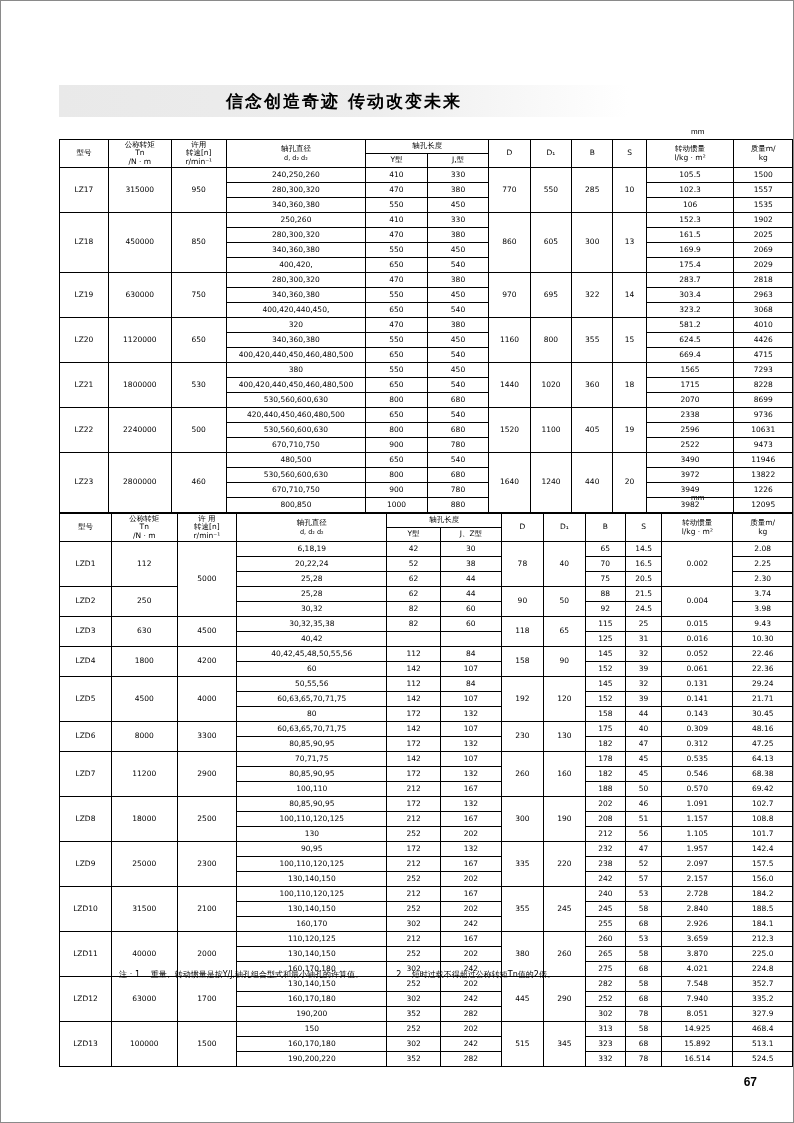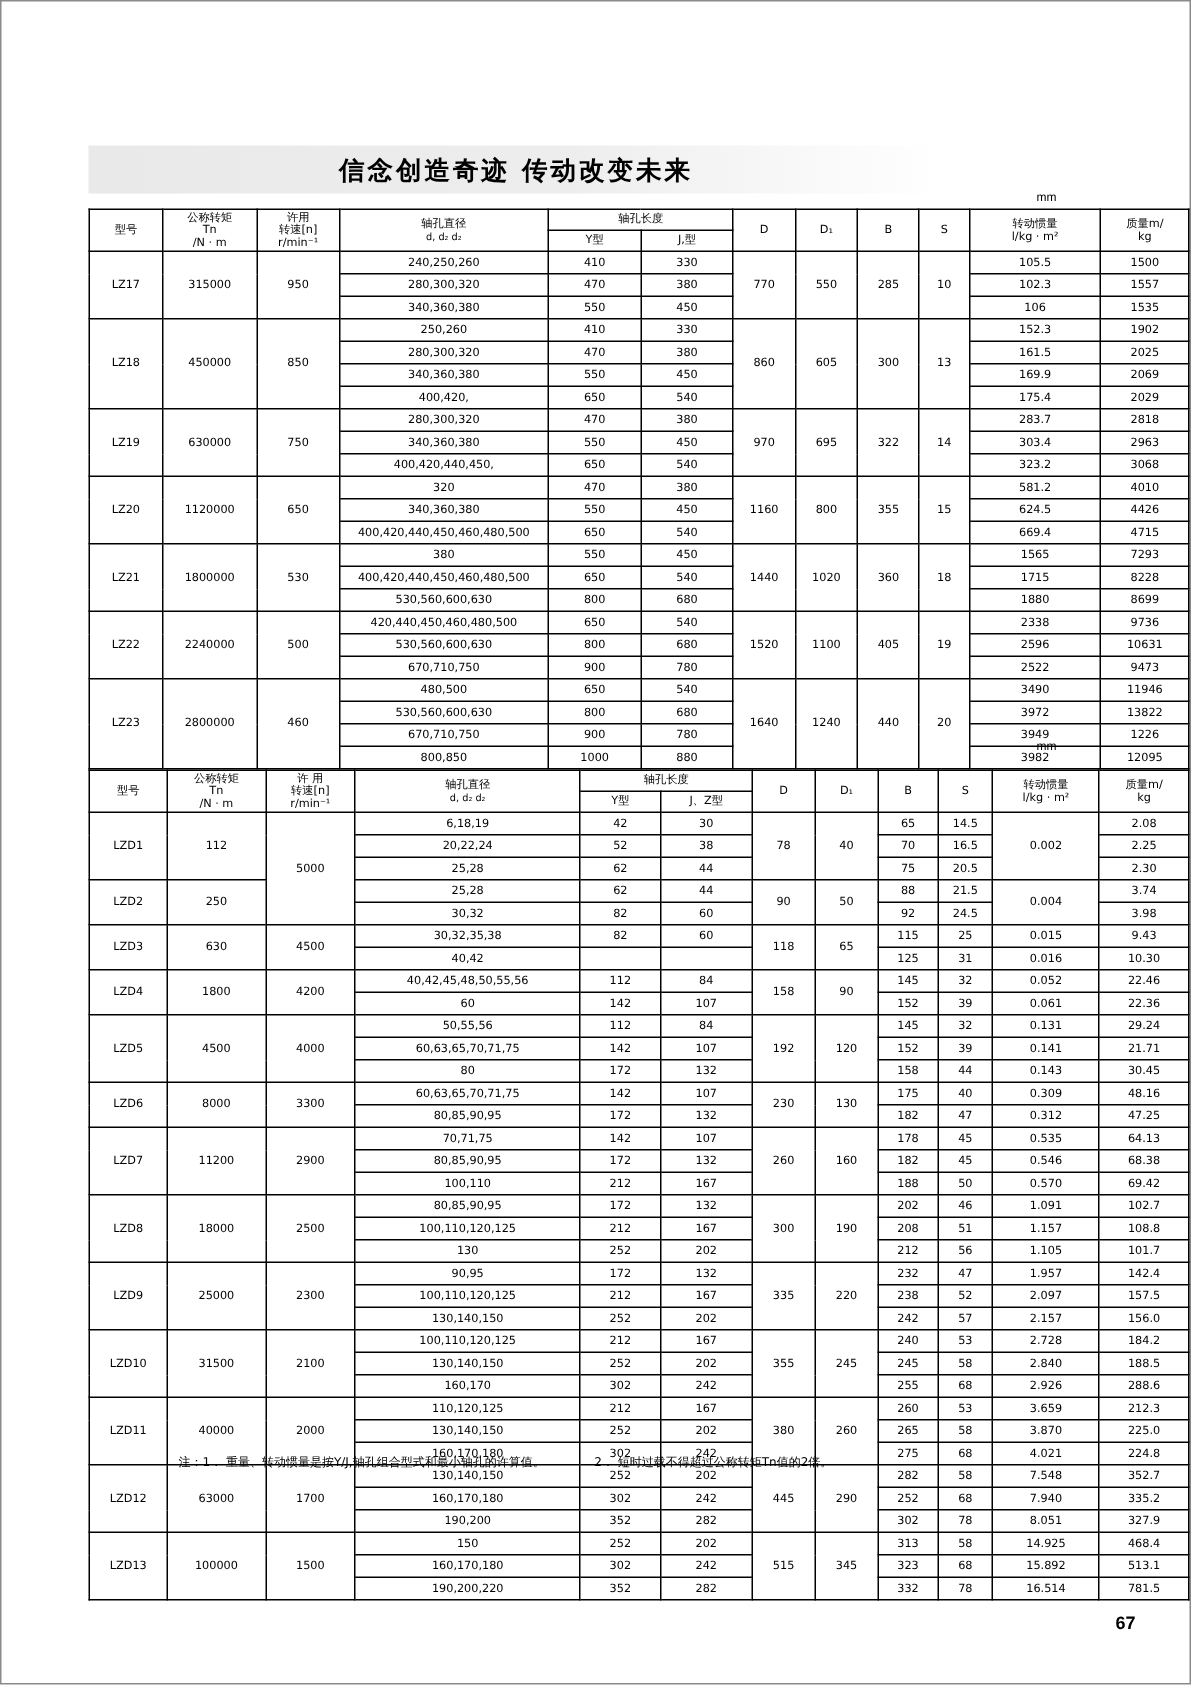--- a/index.html
+++ b/index.html
@@ -9,21 +9,21 @@
     font-family:"Liberation Sans","DejaVu Sans",sans-serif;
     color:#000;
     position:relative;
   }
   .page{
     position:absolute;inset:0;
     border:1px solid #8a8a8a;
     box-sizing:border-box;
   }
   .banner{
-    position:absolute;left:58px;top:96px;width:570px;height:32px;
+    position:absolute;left:58px;top:84px;width:570px;height:32px;
     background:linear-gradient(to right,#e9e9e9 0%,#ededed 55%,#f7f7f7 80%,#ffffff 100%);
     display:flex;align-items:center;justify-content:center;
   }
   .banner-text{
     font-size:17px;font-weight:bold;letter-spacing:2px;
     font-family:"DejaVu Sans","Liberation Sans",sans-serif;
   }
   .mm-right{
     position:absolute;font-size:8px;
   }
@@ -229,21 +229,21 @@
           <td class="nowrapcell">400,420,440,450,460,480,500</td>
           <td>650</td>
           <td>540</td>
           <td>1715</td>
           <td>8228</td>
         </tr>
         <tr style="height:15px">
           <td class="nowrapcell">530,560,600,630</td>
           <td>800</td>
           <td>680</td>
-          <td>1880</td>
+          <td>2070</td>
           <td>8699</td>
         </tr>
         <tr style="height:15px">
           <td rowspan="3">LZ22</td>
           <td rowspan="3">2240000</td>
           <td rowspan="3">500</td>
           <td class="nowrapcell">420,440,450,460,480,500</td>
           <td>650</td>
           <td>540</td>
           <td rowspan="3">1520</td>
@@ -598,21 +598,21 @@
           <td>2.840</td>
           <td>188.5</td>
         </tr>
         <tr style="height:15px">
           <td class="nowrapcell">160,170</td>
           <td>302</td>
           <td>242</td>
           <td>255</td>
           <td>68</td>
           <td>2.926</td>
-          <td>288.6</td>
+          <td>184.1</td>
         </tr>
         <tr style="height:15px">
           <td rowspan="3">LZD11</td>
           <td rowspan="3">40000</td>
           <td rowspan="3">2000</td>
           <td class="nowrapcell">110,120,125</td>
           <td>212</td>
           <td>167</td>
           <td rowspan="3">380</td>
           <td rowspan="3">260</td>
@@ -694,21 +694,21 @@
           <td>15.892</td>
           <td>513.1</td>
         </tr>
         <tr style="height:15px">
           <td class="nowrapcell">190,200,220</td>
           <td>352</td>
           <td>282</td>
           <td>332</td>
           <td>78</td>
           <td>16.514</td>
-          <td>781.5</td>
+          <td>524.5</td>
         </tr>
       </tbody>
     </table>
 
   <div class="note">
     <span>注：1． 重量、转动惯量是按Y/J,轴孔组合型式和最小轴孔的许算值。</span>
     <span style="display:inline-block;width:28px;"></span>
     <span>2． 短时过载不得超过公称转矩Tn值的2倍。</span>
   </div>
 

